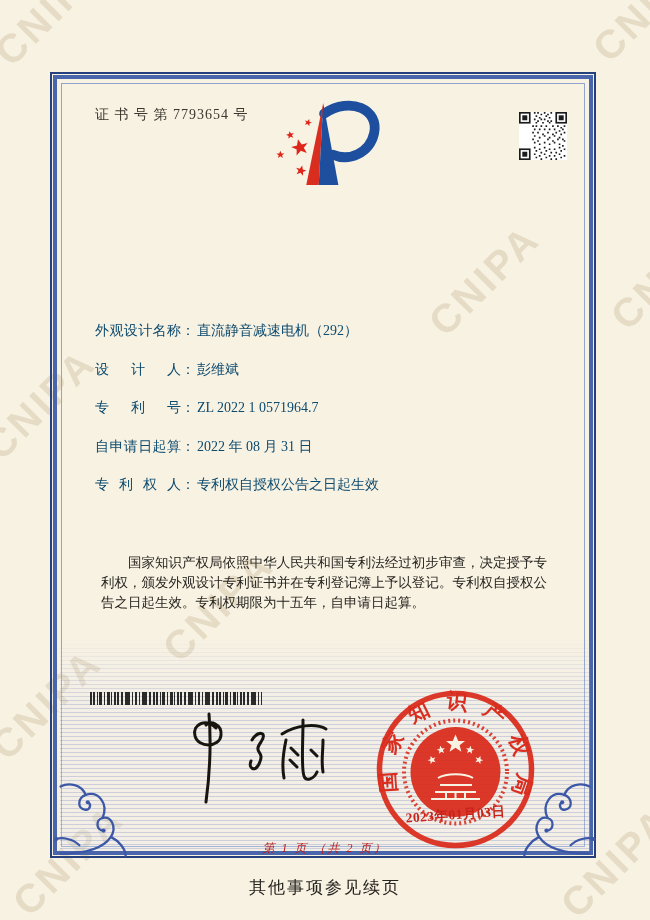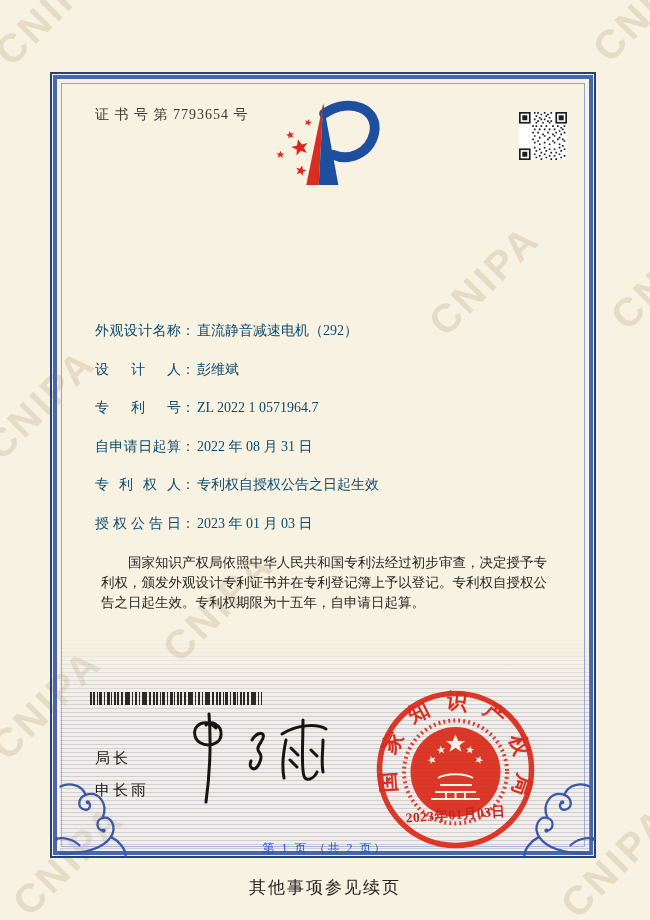--- a/index.html
+++ b/index.html
@@ -75,21 +75,21 @@
   }
   .officer{
     position:absolute;left:95px;top:742px;
     font-family:"Liberation Sans","DejaVu Sans",sans-serif;
     font-size:15px;color:#17150f;letter-spacing:3px;line-height:32px;
   }
   .sig{position:absolute;left:182px;top:710px;width:180px;height:98px;}
   .seal{position:absolute;left:368px;top:682px;width:175px;height:175px;}
   .page-info{
     position:absolute;left:0;top:840px;width:650px;text-align:center;
-    font-size:12px;letter-spacing:2px;color:#1d4ed8;
+    font-size:12px;letter-spacing:2px;color:#b91c1c;font-style:italic;
   }
   .continuation{
     position:absolute;left:0;top:876px;width:650px;text-align:center;
     font-size:17px;letter-spacing:2px;color:#26241f;
   }
   .ornament{position:absolute;width:86px;height:84px;}
   .orn-bl{left:49px;top:776px;transform:scaleX(-1);}
   .orn-br{left:515px;top:776px;}
 </style>
 </head>
@@ -160,36 +160,29 @@
     <div class="frow">
       <span class="flabel">专利号</span><span class="fcolon">：</span><span>ZL 2022 1 0571964.7</span>
     </div>
     <div class="frow">
       <span class="flabel">自申请日起算</span><span class="fcolon">：</span><span>2022 年 08 月 31 日</span>
     </div>
     <div class="frow">
       <span class="flabel">专利权人</span><span class="fcolon">：</span><span>专利权自授权公告之日起生效</span>
     </div>
     <div class="frow frow7">
-      <span class="g1">
-        <span class="flabel">授权公告日</span><span class="fcolon">：</span><span>2023 年 01 月 03 日</span>
-      </span>
     </div>
   </div>
 
   <div class="bodytext">
     <p>国家知识产权局依照中华人民共和国专利法经过初步审查，决定授予专利权，颁发外观设计专利证书并在专利登记簿上予以登记。专利权自授权公告之日起生效。专利权期限为十五年，自申请日起算。</p>
   </div>
 
   <div class="barcode"></div>
 
-  <div class="officer">
-    <div>局长</div>
-    <div>申长雨</div>
-  </div>
 
   <svg class="sig" viewBox="0 0 180 98">
     <g fill="none" stroke="#17150f" stroke-width="3" stroke-linecap="round" stroke-linejoin="round">
       <path d="M34 18 C24 8 10 14 13 26 C16 38 38 38 39 25 C40 14 28 10 24 15"></path>
       <path d="M27 4 C29 30 28 62 24 92"></path>
       <path d="M70 30 C76 20 86 22 79 32 C70 44 84 40 77 54 C73 62 66 59 69 51"></path>
       <path d="M100 24 C114 15 134 13 144 19"></path>
       <path d="M104 30 C101 44 100 58 102 68"></path>
       <path d="M121 10 C121 34 119 58 122 66 C124 72 132 69 135 62"></path>
       <path d="M141 30 C141 42 139 52 141 62"></path>

